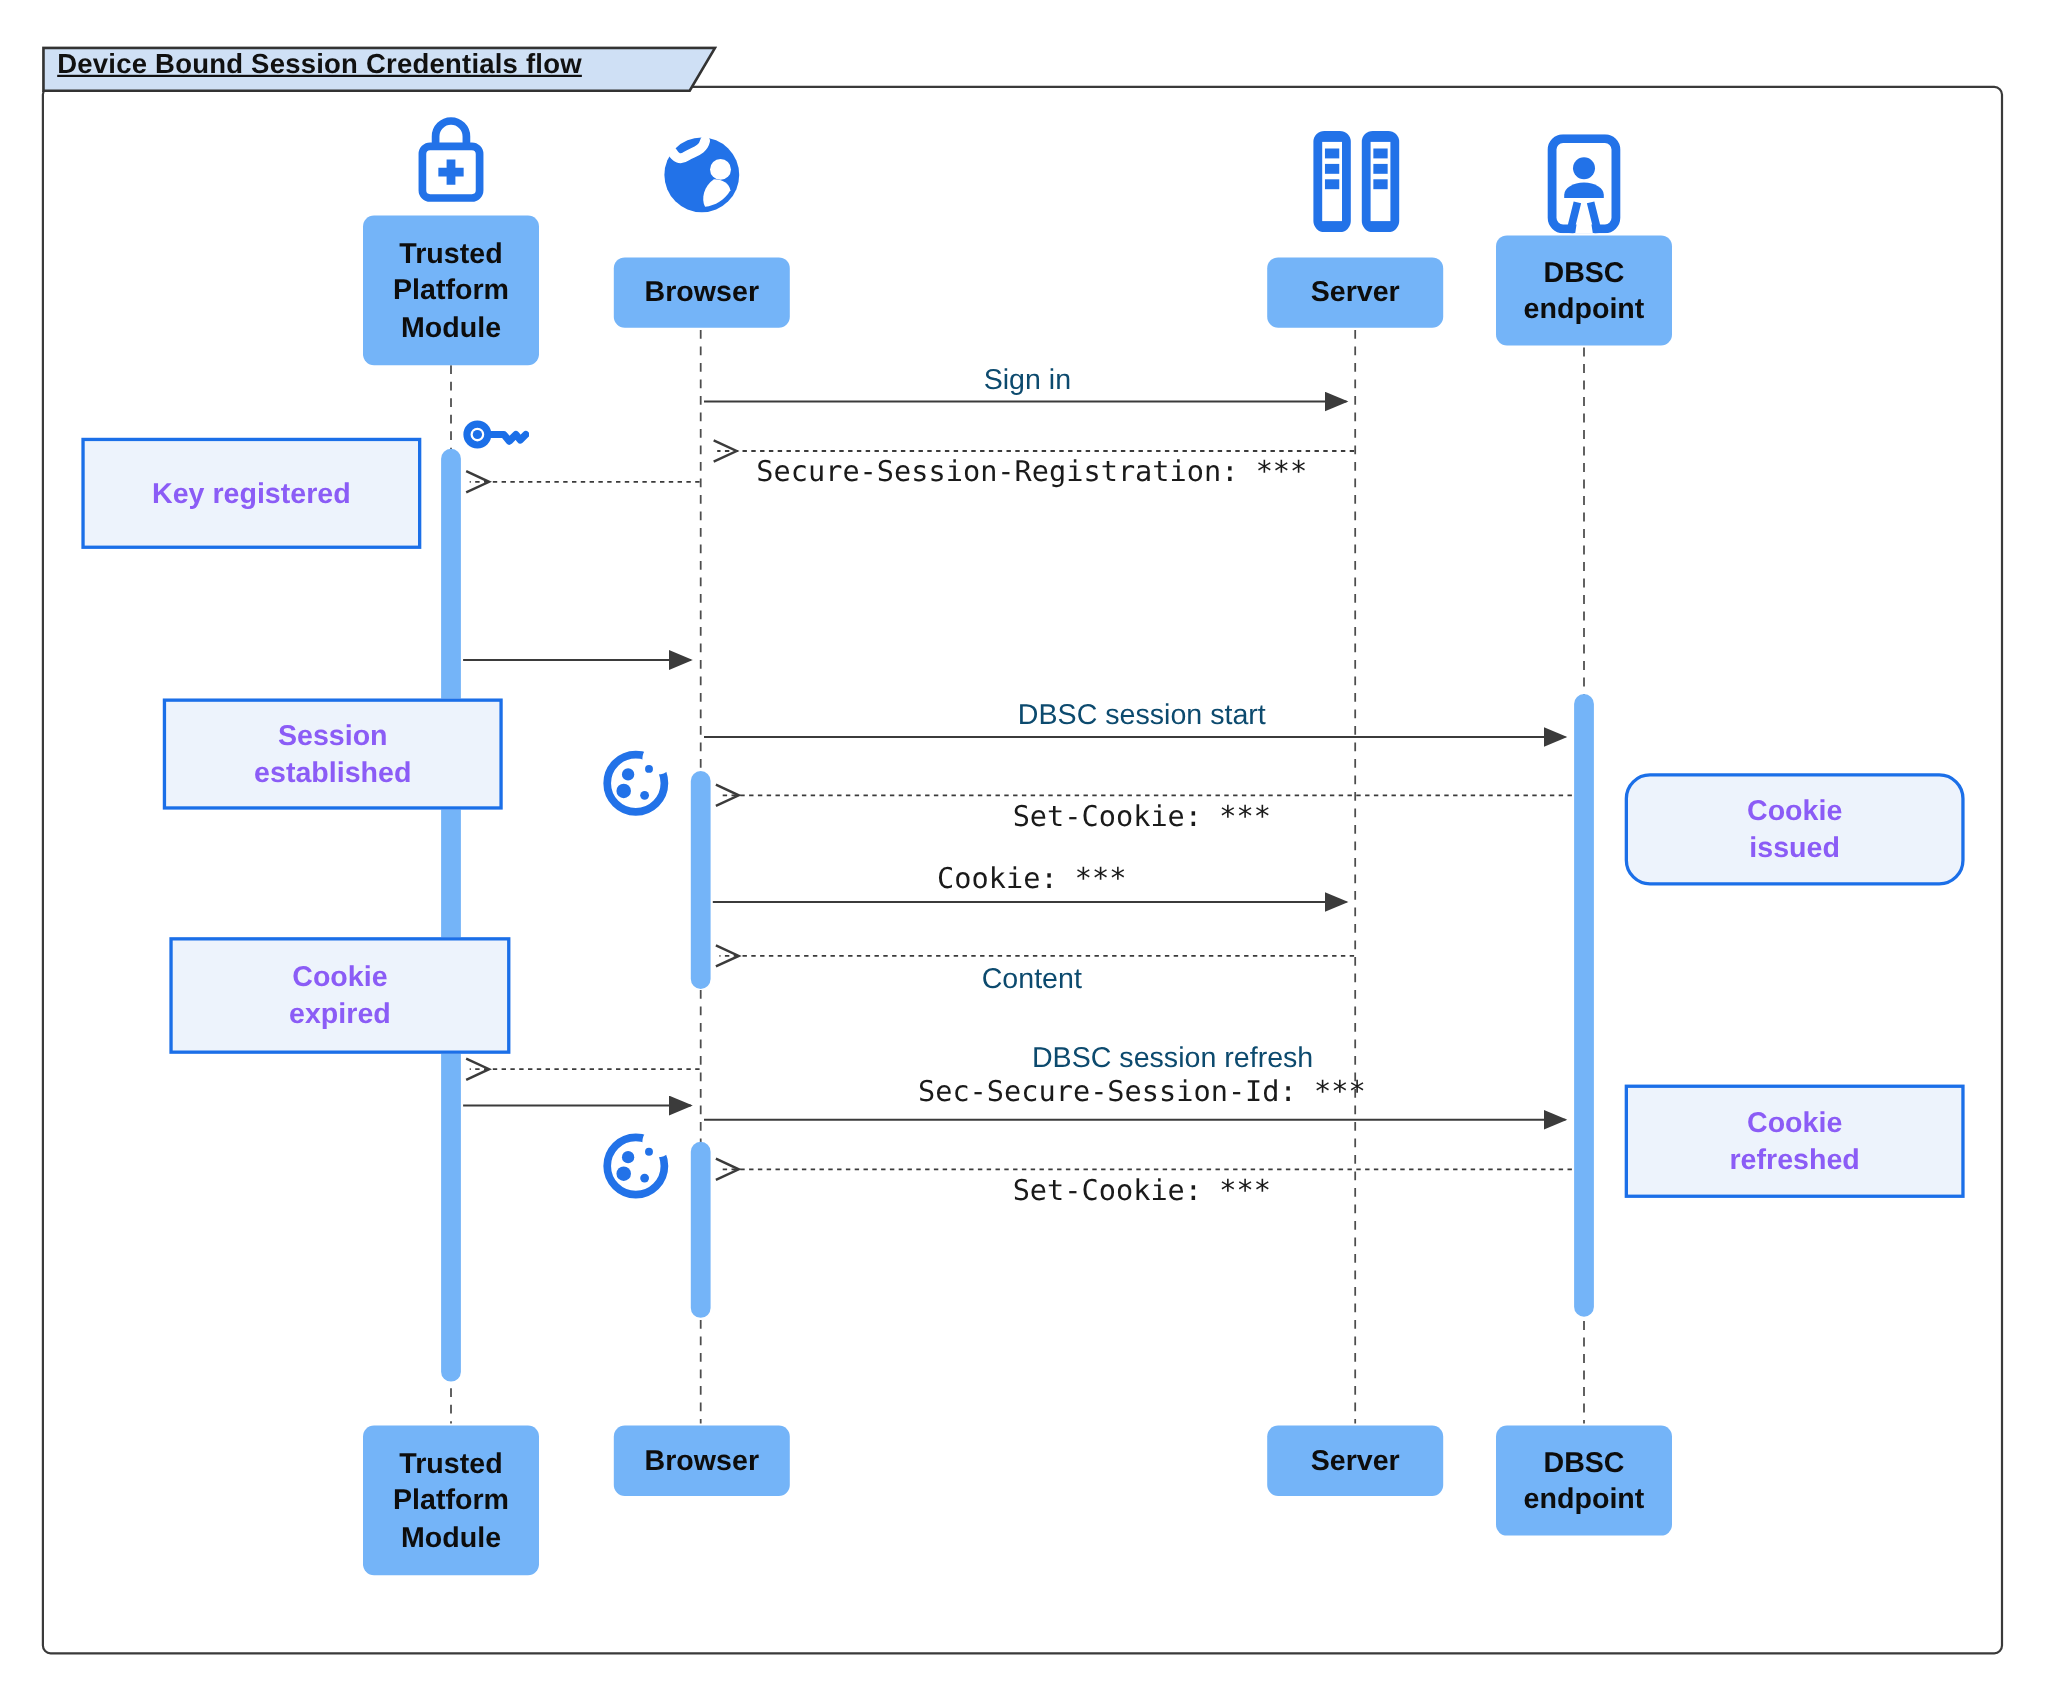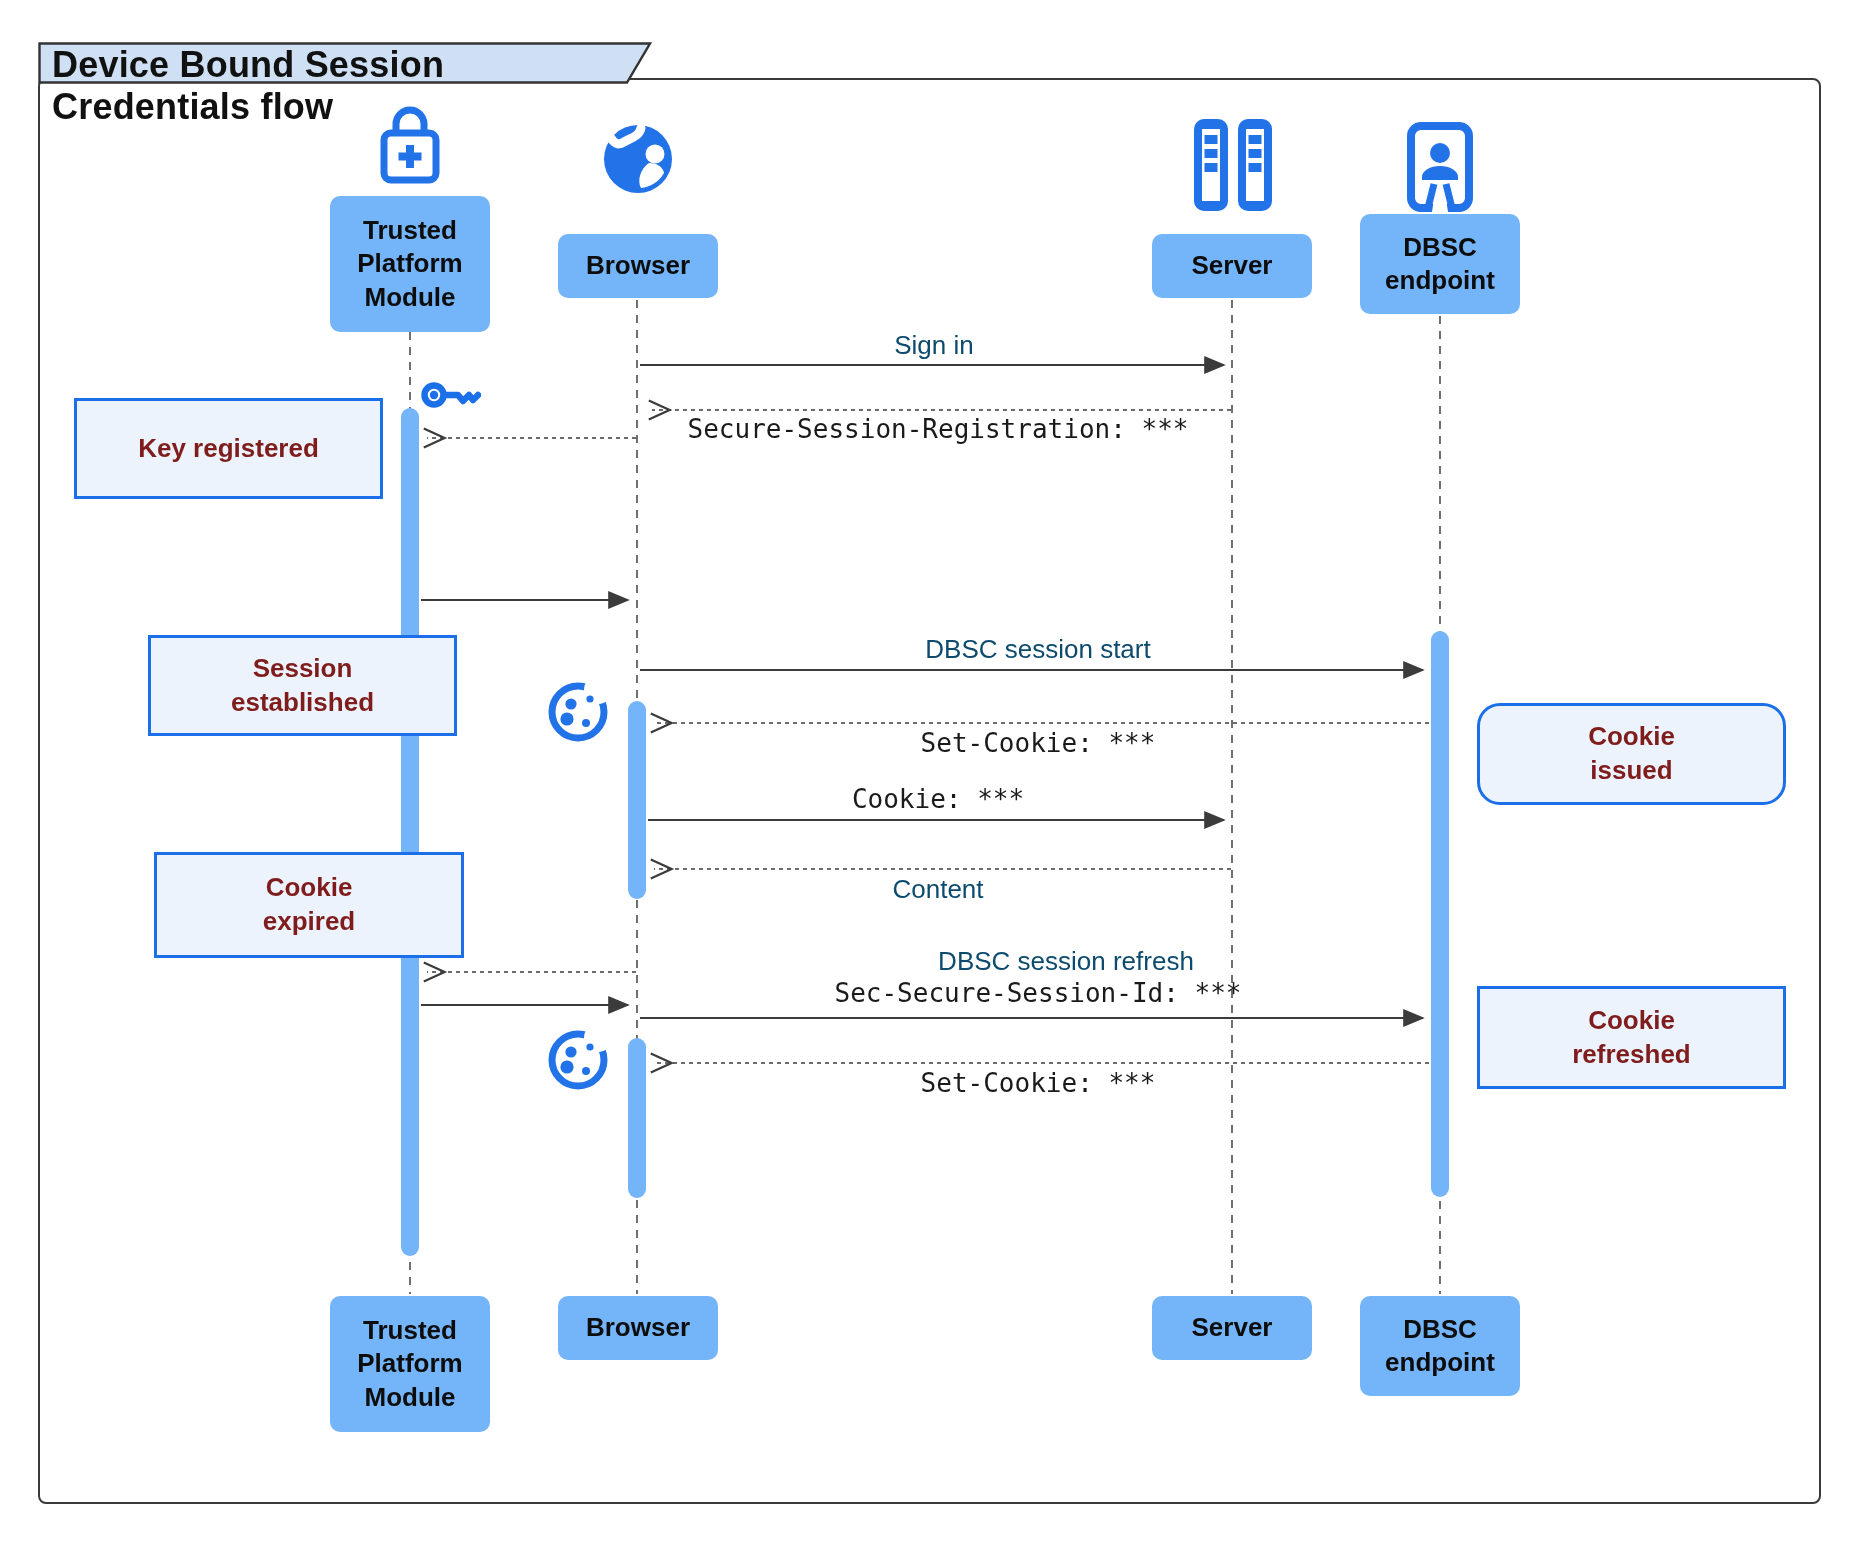--- a/index.html
+++ b/index.html
@@ -3,30 +3,30 @@
 <meta charset="utf-8">
 <style>
   html,body{margin:0;padding:0;background:#ffffff;}
   #canvas{position:relative;width:1859px;height:1546px;background:#ffffff;overflow:hidden;
           font-family:"Liberation Sans",sans-serif;}
   .frame{position:absolute;left:38px;top:78px;width:1779px;height:1422px;
          border:2.5px solid #3a3a3a;border-radius:8px;background:transparent;}
   .layer{position:absolute;left:0;top:0;width:1859px;height:1546px;pointer-events:none;}
   .title-tab{position:absolute;left:38px;top:42px;width:614px;height:42px;z-index:30;}
   .title-text{position:absolute;left:52px;top:44px;width:560px;z-index:31;
-              font-size:36px;font-weight:bold;color:#111;letter-spacing:.2px;}
+              font-size:25px;font-weight:bold;color:#111;letter-spacing:.2px;text-decoration:underline;}
   .actor-label{position:absolute;background:#74b4f8;border-radius:10px;
                display:flex;align-items:center;justify-content:center;text-align:center;
                font-weight:bold;font-size:26px;color:#0d0d0d;line-height:1.28;z-index:12;}
   .actor-label span{display:inline-block;max-width:130px;}
   .icon{position:absolute;z-index:12;}
   .activation{position:absolute;width:18px;background:#74b4f8;border-radius:9px;z-index:6;}
   .note{position:absolute;background:#edf3fc;border:3px solid #1b6fe8;z-index:10;
         display:flex;align-items:center;justify-content:center;text-align:center;
-        font-weight:bold;font-size:26px;color:#7f1d1d;line-height:1.3;}
+        font-weight:bold;font-size:26px;color:#8b5cf6;line-height:1.3;}
   .note.two-line span{display:inline-block;max-width:170px;}
   .msg{position:absolute;transform:translateX(-50%);white-space:nowrap;z-index:9;}
   .msg.sans{font-size:26px;color:#0c4a6e;}
   .msg.mono{font-family:"DejaVu Sans Mono",monospace;font-size:26px;color:#1a1a1a;}
 </style>
 </head>
 <body>
 
 <div id="canvas">
 

